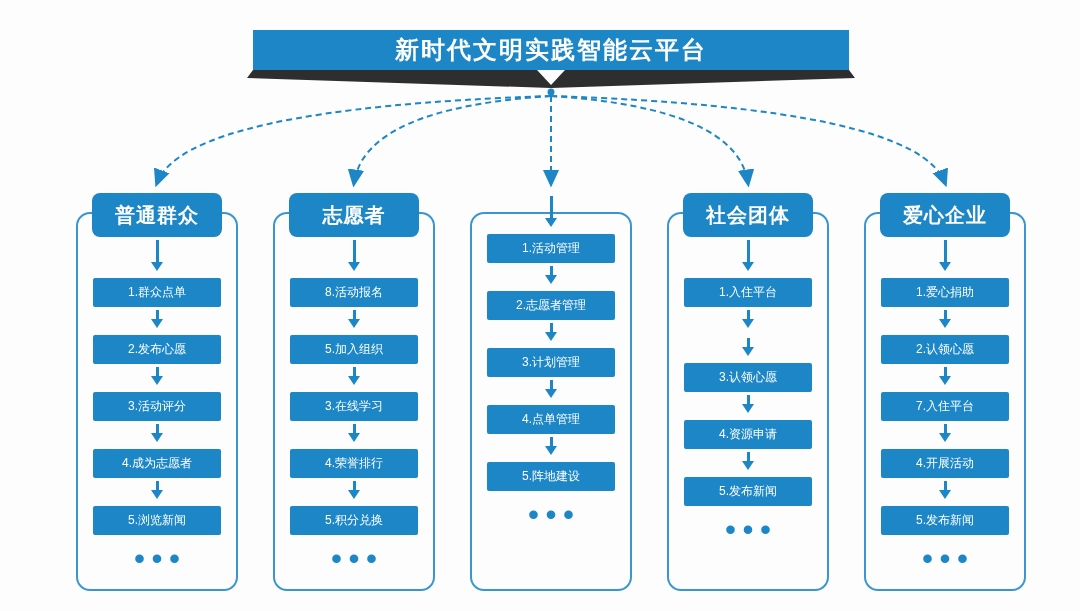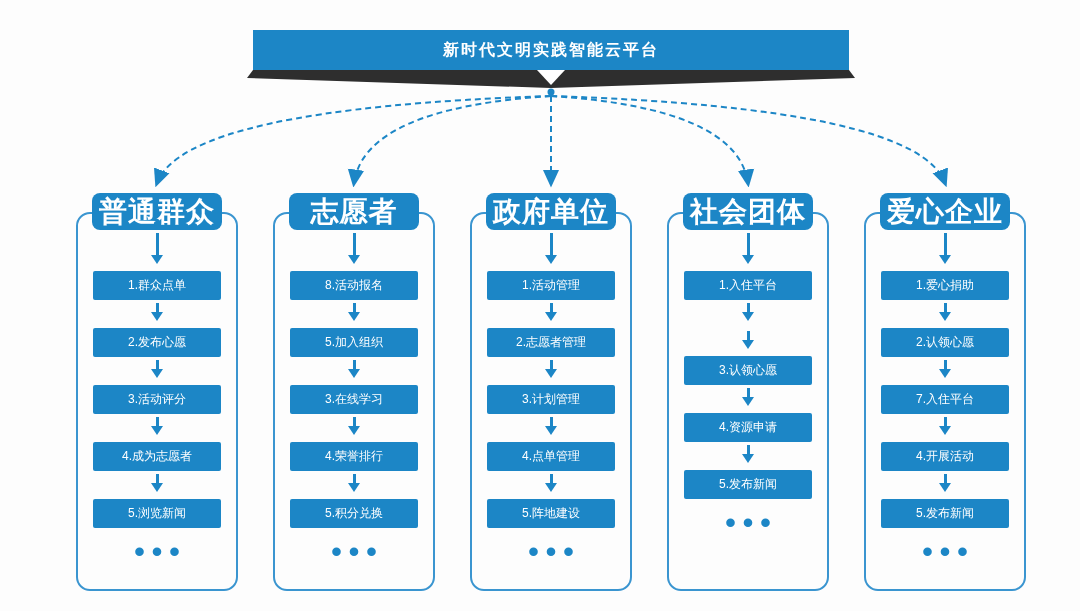--- a/index.html
+++ b/index.html
@@ -14,21 +14,21 @@
     background:var(--background);
     font-family:"Liberation Sans","DejaVu Sans",sans-serif;
   }
   
   .banner{
     position:absolute;left:253px;top:30px;width:596px;height:40px;
     background:var(--primary);z-index:3;
     display:flex;align-items:center;justify-content:center;
   }
   .banner .title{
-    color:#ffffff;font-size:16px;font-weight:bold;letter-spacing:2px;white-space:nowrap;
+    color:#ffffff;font-size:24px;font-weight:bold;letter-spacing:2px;white-space:nowrap;
   }
   
   svg.connectors{
     position:absolute;left:0;top:0;width:1080px;height:611px;z-index:1;
     pointer-events:none;
   }
   .ribbon-shape{fill:var(--ribbon);}
   .ribbon-arrow{fill:#ffffff;}
   .origin-dot{fill:var(--primary);}
   .curve{
@@ -41,22 +41,22 @@
   }
   .column{position:relative;width:162px;height:398px;}
   .panel{
     position:absolute;left:0;right:0;top:19px;bottom:0;
     border:2px solid var(--panelBorder);border-radius:14px;background:transparent;
   }
   .col-inner{
     position:relative;display:flex;flex-direction:column;align-items:center;width:100%;
   }
   .col-header{
-    width:130px;height:37px;border-radius:8px;background:var(--primary);
-    color:#ffffff;font-size:28px;font-weight:bold;letter-spacing:1px;
+    width:130px;height:44px;border-radius:8px;background:var(--primary);
+    color:#ffffff;font-size:20px;font-weight:bold;letter-spacing:1px;
     display:flex;align-items:center;justify-content:center;white-space:nowrap;
     box-sizing:border-box;
   }
   .flow-arrow{
     width:3px;background:var(--primary);position:relative;
   }
   .flow-arrow.lg{height:28px;margin:3px 0 10px;}
   .flow-arrow.sm{height:15px;margin:3px 0 10px;}
   .flow-arrow::after{
     content:"";position:absolute;left:50%;bottom:-9px;transform:translateX(-50%);
@@ -129,21 +129,20 @@
       <div class="step">4.荣誉排行</div>
       <div class="flow-arrow sm"></div>
       <div class="step">5.积分兑换</div>
       <div class="dots">•••</div>
     </div>
   </section>
 
   <section class="column">
     <div class="panel"></div>
     <div class="col-inner">
-      <div class="col-header">政府单位</div>
       <div class="flow-arrow lg"></div>
       <div class="step">1.活动管理</div>
       <div class="flow-arrow sm"></div>
       <div class="step">2.志愿者管理</div>
       <div class="flow-arrow sm"></div>
       <div class="step">3.计划管理</div>
       <div class="flow-arrow sm"></div>
       <div class="step">4.点单管理</div>
       <div class="flow-arrow sm"></div>
       <div class="step">5.阵地建设</div>

